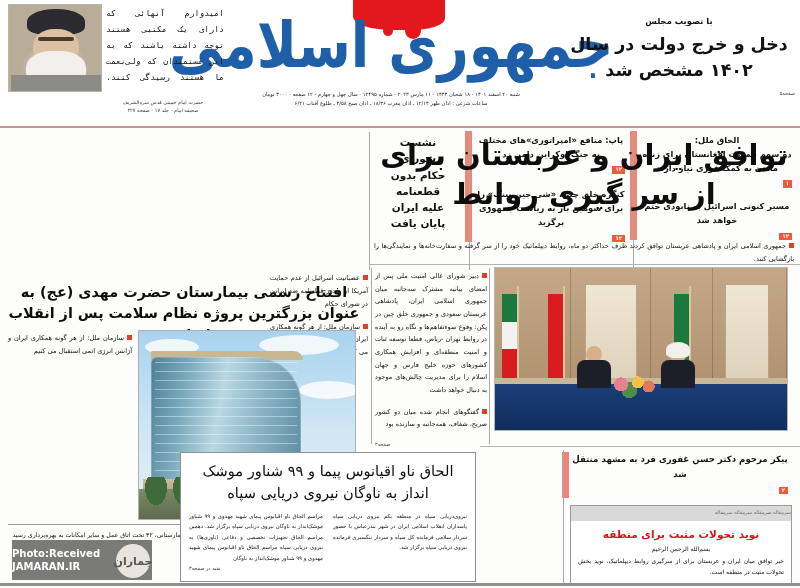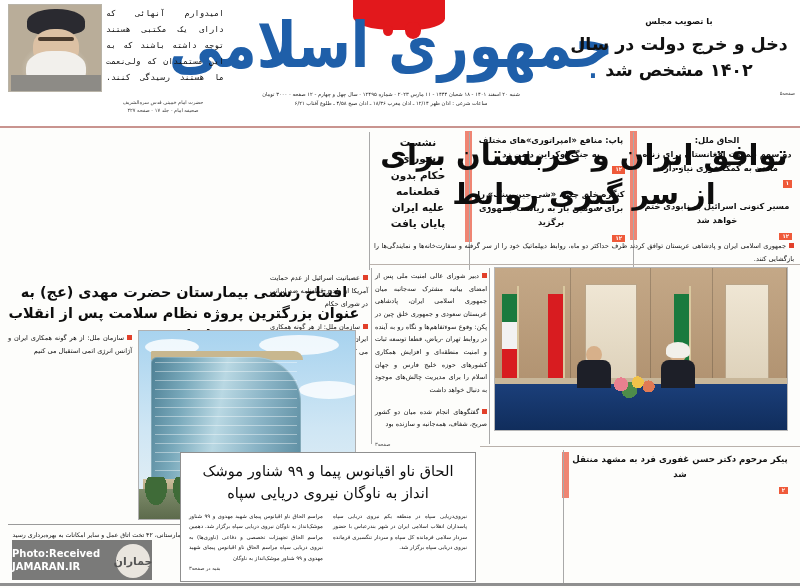--- a/index.html
+++ b/index.html
@@ -650,17 +650,23 @@
   </div>
 
   <div class="sliver"></div>
 
   <div class="obit">
     <div class="bar"></div>
     <div>پیکر مرحوم دکتر حسن غفوری فرد به مشهد منتقل شد</div>
     <div class="obit-pg"><span class="pgnum">۲</span></div>
   </div>
 
+  <div class="editorial">
+    <div class="ribbon">سرمقاله سرمقاله سرمقاله سرمقاله</div>
+    <div class="ed-title">نوید تحولات مثبت برای منطقه</div>
+    <div class="ed-basmala">بسم‌الله الرحمن الرحیم</div>
+    <div class="ed-body">خبر توافق میان ایران و عربستان برای از سرگیری روابط دیپلماتیک، نوید بخش تحولات مثبت در منطقه است.</div>
+  </div>
 
   <div class="vline" style="top:450px; right:236px; height:134px;"></div>
   <div class="hrule thin" style="top:446px; right:0; width:320px;"></div>
   <div class="footer-rule"></div>
 </div>
 
 </body></html>

